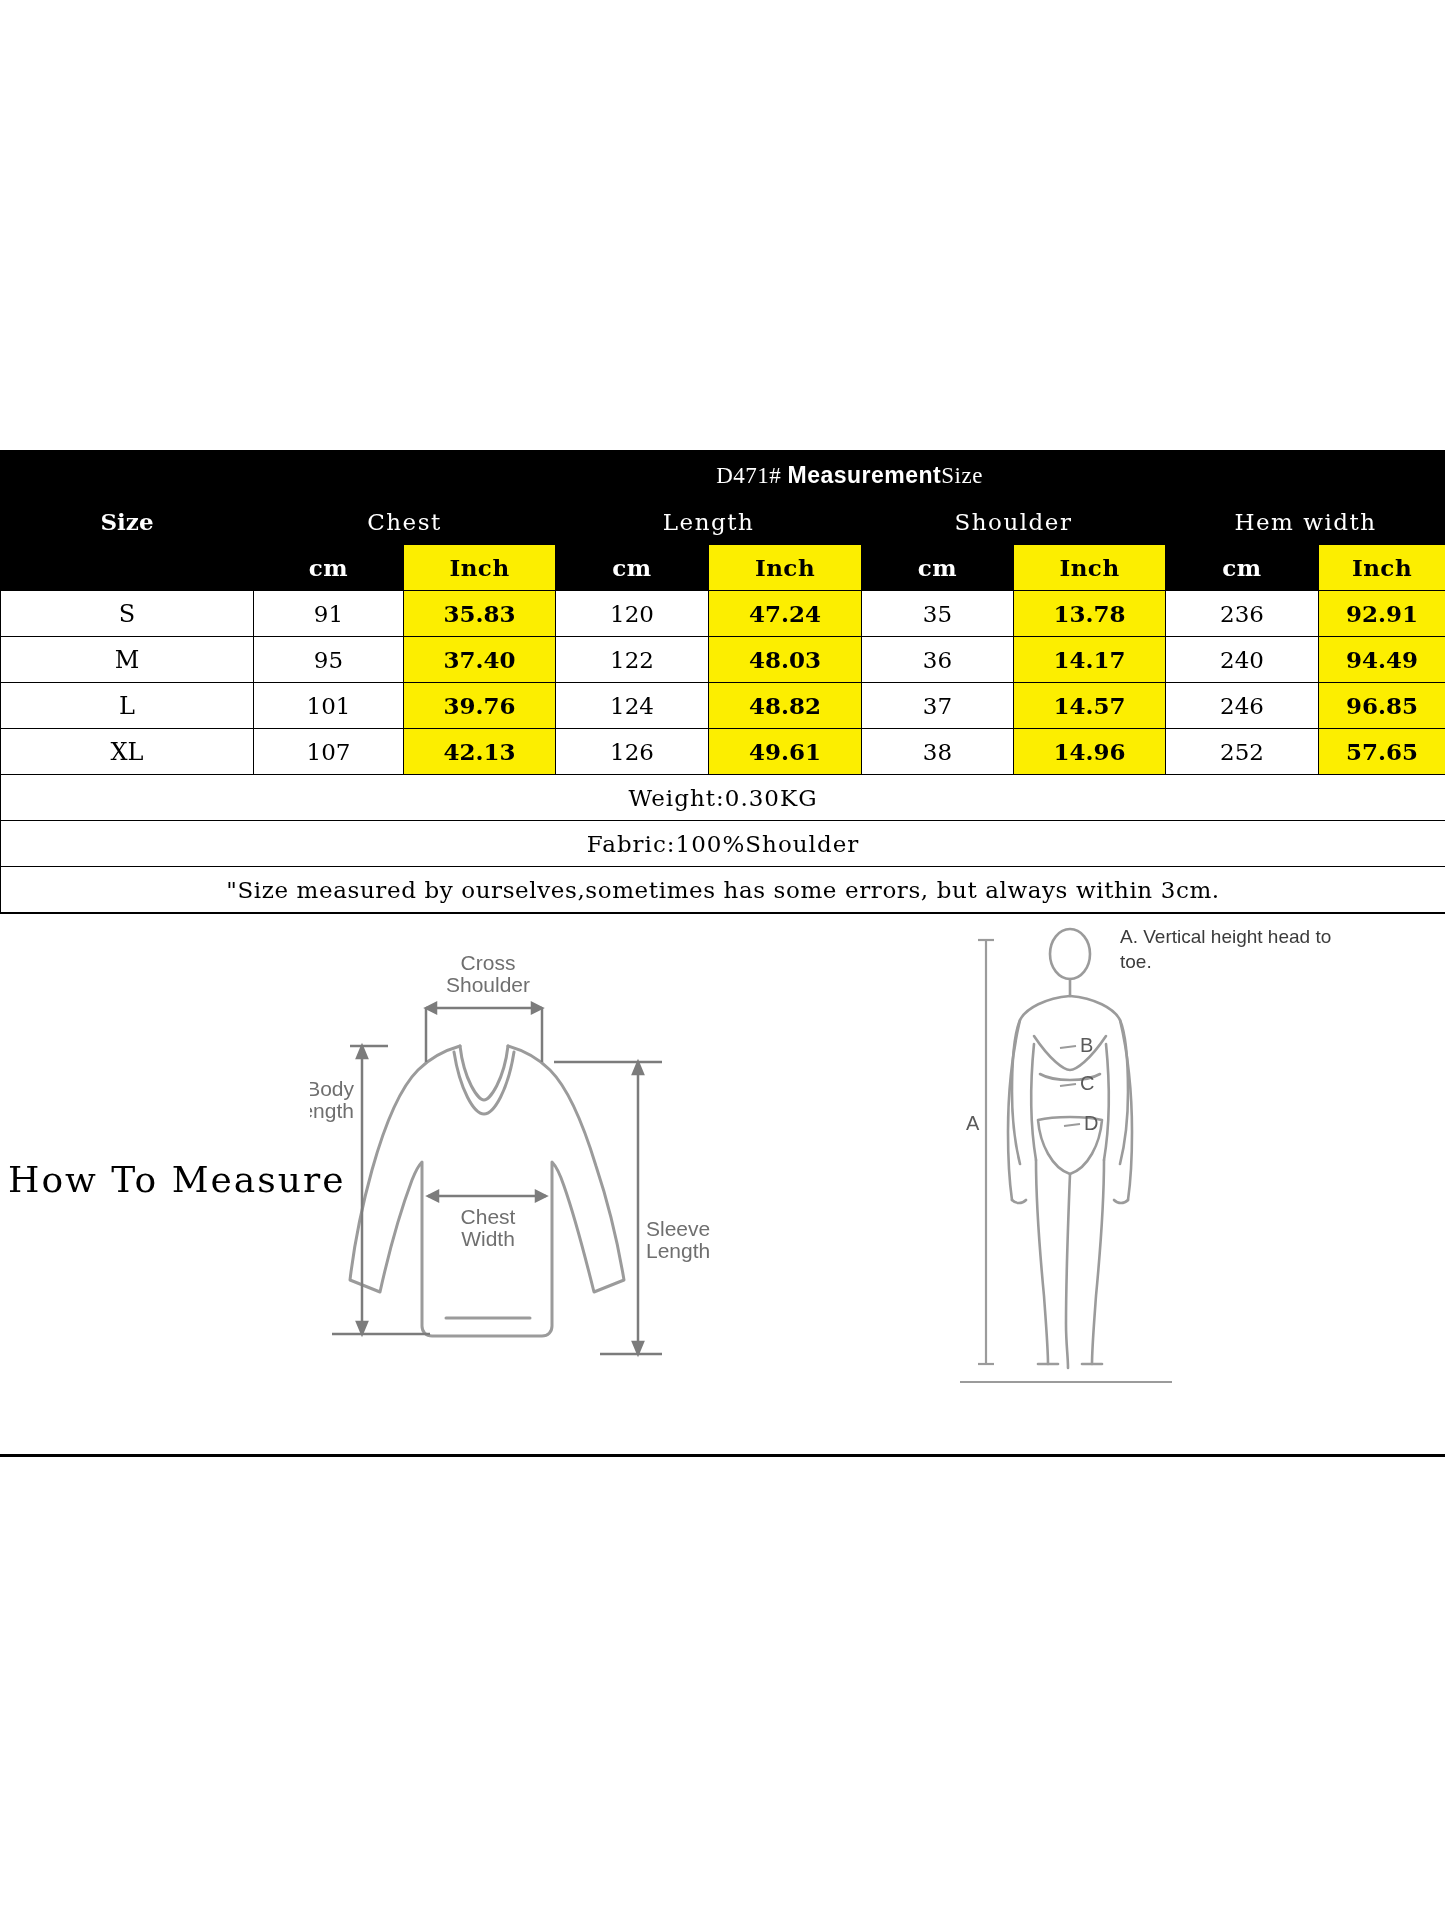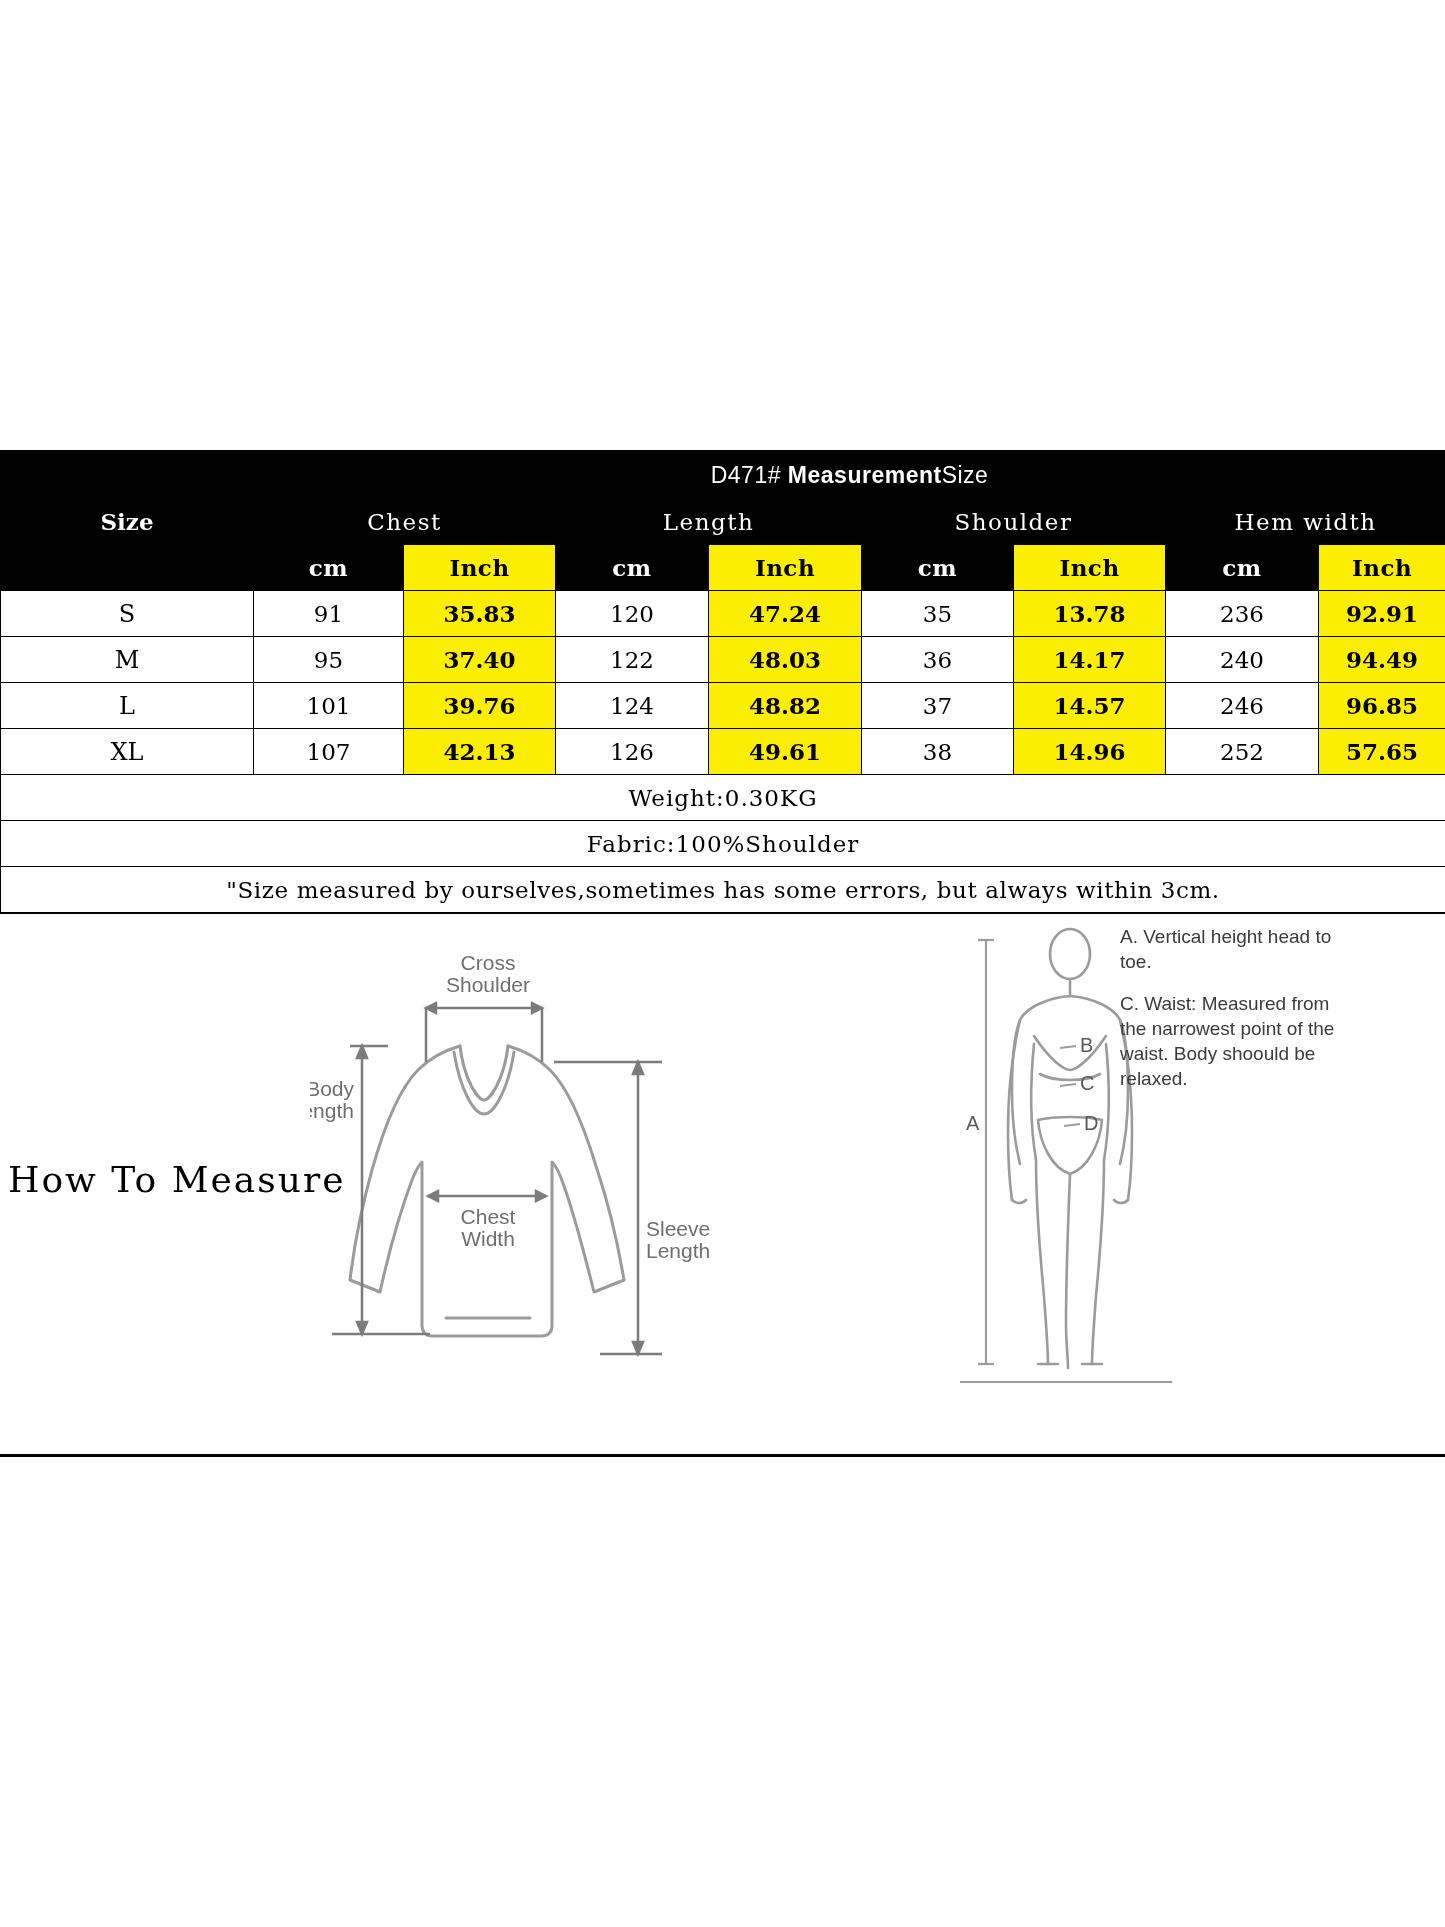--- a/index.html
+++ b/index.html
@@ -49,21 +49,21 @@
   .hdr {
     background: #000000 !important;
     color: #ffffff !important;
     border-color: #000 !important;
   }
   .title-cell {
     font-size: 27px;
     letter-spacing: 0.5px;
     height: 62px;
   }
-  .title-cell .t-reg { font-family: Liberation Sans, sans-serif; }
+  .title-cell .t-reg { font-family: Liberation Serif, serif; }
   .title-cell .t-bold { font-weight: bold; font-family: "Liberation Sans", sans-serif; }
   .size-label {
     font-size: 29px;
     font-weight: bold;
     font-family: "Liberation Sans", sans-serif;
   }
   .group-hdr {
     font-size: 26px;
     letter-spacing: 1.5px;
     height: 66px;
@@ -357,18 +357,17 @@
             <line x1="100" y1="162" x2="116" y2="160"></line>
             <line x1="104" y1="202" x2="120" y2="200"></line>
 
             <line x1="0" y1="458" x2="212" y2="458"></line>
           </g>
         </svg>
       </div>
 
       <div class="body-text">
         <p>A. Vertical height head to toe.</p>
-        <p>C. Waist: Measured from the narrowest point of the waist. Body shoould be relaxed.</p>
       </div>
     </div>
 
   </div>
 </div>
 
 </body></html>

